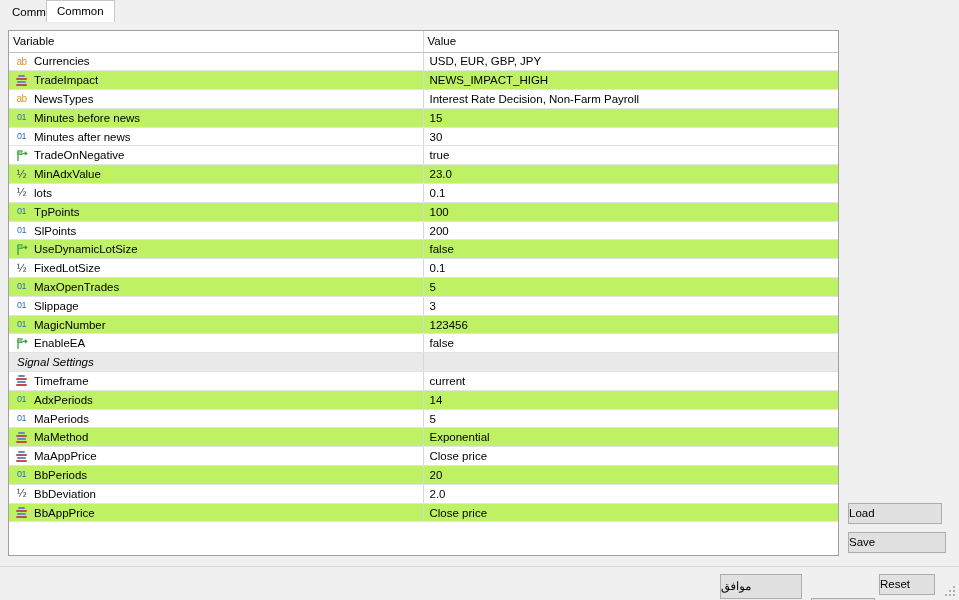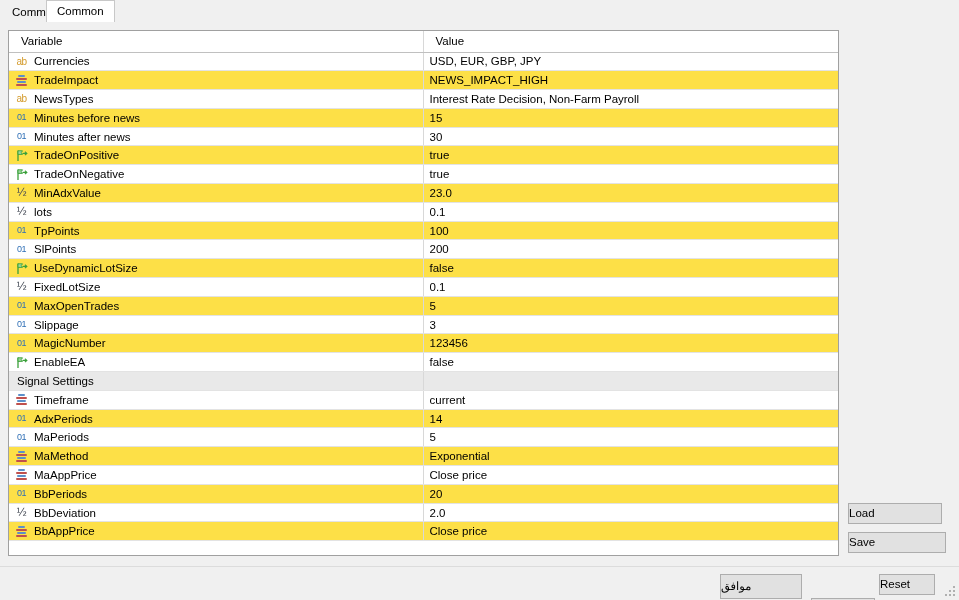--- a/index.html
+++ b/index.html
@@ -75,27 +75,28 @@
     overflow: hidden;
     border-bottom: 1px solid #e3e3e3;
   }
   col.c-var { width: 414px; }
   col.c-val { width: 415px; }
 
   tr.header td {
     background: #ffffff;
     border-bottom: 1px solid #c0c0c0;
     height: 21px;
-    padding-left: 12px;
+    padding-left: 4px;
   }
   tr.r-odd  td { background: #ffffff; }
-  tr.r-even td { background: #fde047; }
+  tr.r-even td { background: #bef264; }
   tr.section td {
     background: #e9e9e9;
     padding-left: 8px;
+    font-style: italic;
   }
   td.val { padding-left: 8px; }
   td.var { padding-left: 6px; }
   td.colsep { border-left: 1px solid #d8d8d8; }
 
   .cellflex { display: flex; align-items: center; gap: 6px; }
   .lbl { display: inline-block; }
 
   
   .ico {
@@ -275,36 +276,20 @@
         </tr>
         <tr class="r-odd">
           <td class="var">
             <span class="cellflex">
               <span class="ico ico-int">01</span>
               <span class="lbl">Minutes after news</span>
             </span>
           </td>
           <td class="val colsep">30</td>
         </tr>
-        <tr class="r-even">
-          <td class="var">
-            <span class="cellflex">
-              <span class="ico ico-bool">
-                <svg width="13" height="13" viewBox="0 0 13 13">
-                  <path d="M3 1.5 L3 12" stroke="#3aa03a" stroke-width="1.3" fill="none"></path>
-                  <path d="M3 1.8 L7.5 1.8 L6.2 3.6 L7.5 5.4 L3 5.4 Z" fill="#9ed79e" stroke="#3aa03a" stroke-width="0.9"></path>
-                  <path d="M7.6 4.4 L11.4 4.4" stroke="#3aa03a" stroke-width="1.2"></path>
-                  <path d="M9.9 2.7 L11.8 4.4 L9.9 6.1" fill="none" stroke="#3aa03a" stroke-width="1.2"></path>
-                </svg>
-              </span>
-              <span class="lbl">TradeOnPositive</span>
-            </span>
-          </td>
-          <td class="val colsep">true</td>
-        </tr>
         <tr class="r-odd">
           <td class="var">
             <span class="cellflex">
               <span class="ico ico-bool">
                 <svg width="13" height="13" viewBox="0 0 13 13">
                   <path d="M3 1.5 L3 12" stroke="#3aa03a" stroke-width="1.3" fill="none"></path>
                   <path d="M3 1.8 L7.5 1.8 L6.2 3.6 L7.5 5.4 L3 5.4 Z" fill="#9ed79e" stroke="#3aa03a" stroke-width="0.9"></path>
                   <path d="M7.6 4.4 L11.4 4.4" stroke="#3aa03a" stroke-width="1.2"></path>
                   <path d="M9.9 2.7 L11.8 4.4 L9.9 6.1" fill="none" stroke="#3aa03a" stroke-width="1.2"></path>
                 </svg>

